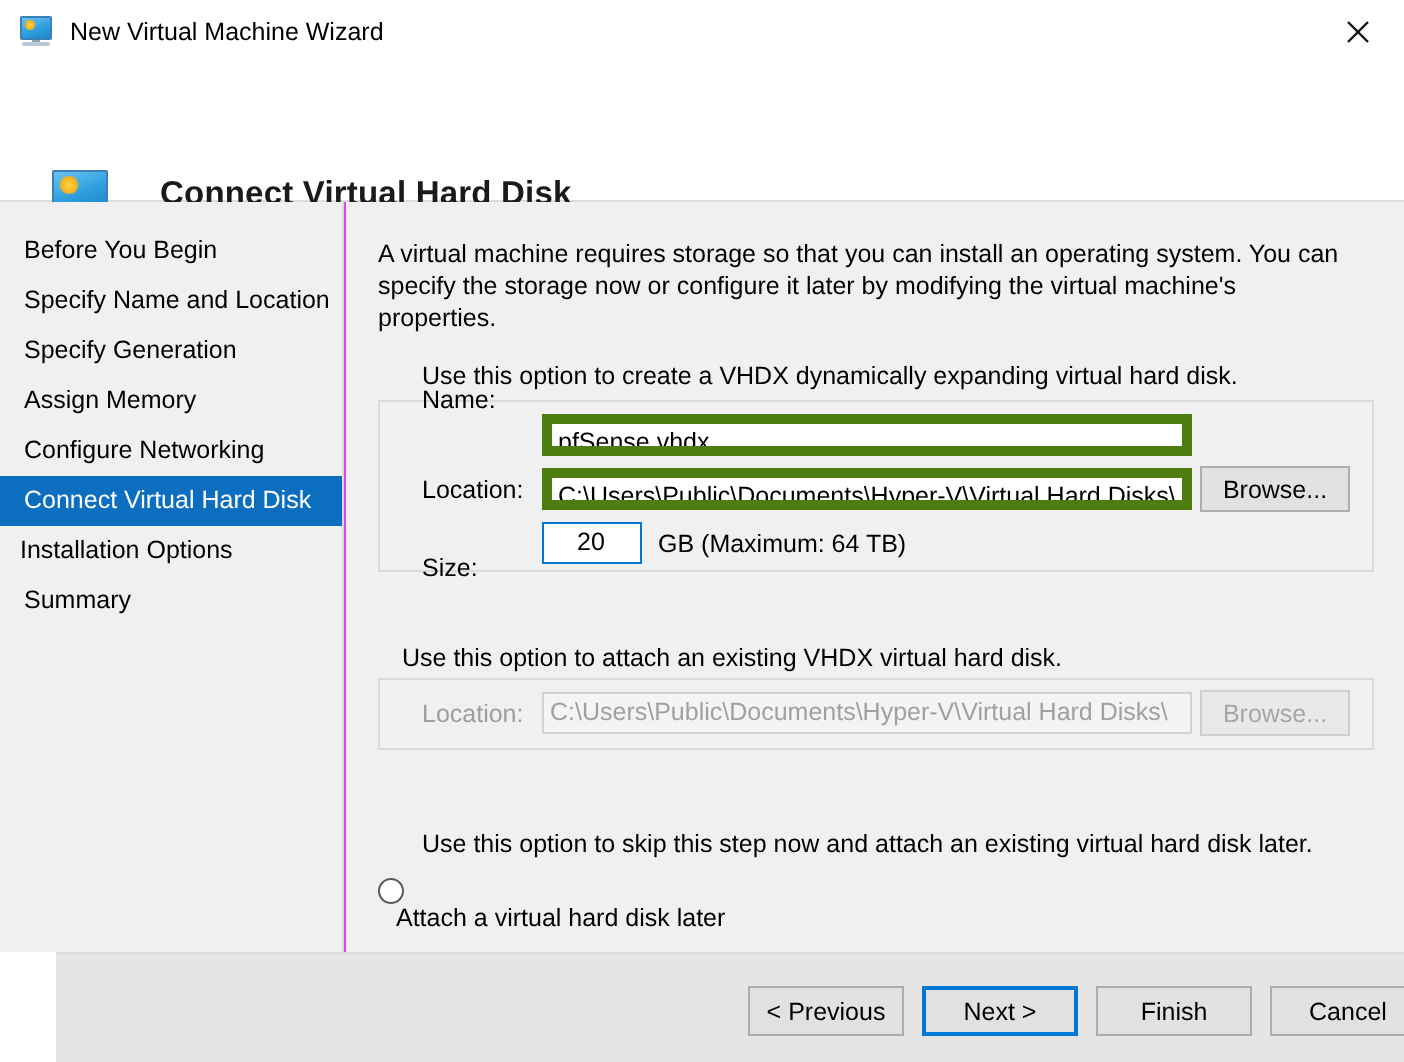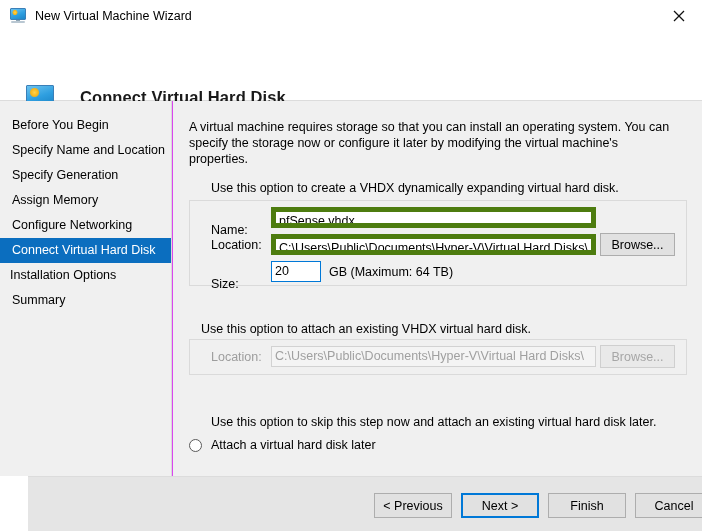--- a/index.html
+++ b/index.html
@@ -220,21 +220,21 @@
     font-family: "Liberation Sans", sans-serif;
     font-size: 12.5px;
     color: #000000;
     padding: 0 3px;
     height: 21px;
     line-height: 19px;
     white-space: nowrap;
     overflow: hidden;
   }
   .textbox.focus { border: 1px solid #0078d7; }
-  .textbox.numeric { text-align: left; padding-right: 4px; }
+  .textbox.numeric { text-align: center; padding-right: 4px; }
   .textbox.disabled {
     background: #f4f4f4;
     border: 1px solid #d2d2d2;
     color: #a0a0a0;
   }
 
   .btn {
     box-sizing: border-box;
     background: #e1e1e1;
     border: 1px solid #adadad;
@@ -361,40 +361,40 @@
 
     <div class="radio-row" style="left:16px; top:59px;">
       <span class="radio checked"></span>
       <span class="radio-label">Create a virtual hard disk</span>
     </div>
     <div class="sub-desc" style="left:38px; top:80px;">Use this option to create a VHDX dynamically expanding virtual hard disk.</div>
 
     <div class="groupbox" style="left:16px; top:99px; width:498px; height:86px;">
     </div>
 
-    <span class="field-label" style="left:38px; top:122px;">Name:</span>
+    <span class="field-label" style="left:38px; top:92px;">Name:</span>
     <div class="textbox" style="left:98px; top:106px; width:325px;">pfSense.vhdx</div>
 
     <span class="field-label" style="left:38px; top:137px;">Location:</span>
     <div class="textbox" style="left:98px; top:133px; width:325px;">C:\Users\Public\Documents\Hyper-V\Virtual Hard Disks\</div>
     <div class="btn" id="browse-1">Browse...</div>
 
     <span class="field-label" style="left:38px; top:164px;margin-top:12px;">Size:</span>
     <div class="textbox numeric focus" style="left:98px; top:160px; width:50px;">20</div>
     <span class="unit-text" style="left:156px; top:164px;">GB (Maximum: 64 TB)</span>
 
     <div class="sub-desc" style="left:28px; top:221px;">Use this option to attach an existing VHDX virtual hard disk.</div>
 
     <div class="groupbox" style="left:16px; top:238px; width:498px; height:36px;">
     </div>
     <span class="field-label disabled" style="left:38px; top:249px;">Location:</span>
     <div class="textbox disabled" style="left:98px; top:245px; width:325px;">C:\Users\Public\Documents\Hyper-V\Virtual Hard Disks\</div>
     <div class="btn disabled" id="browse-2">Browse...</div>
 
-    <div class="radio-row" style="left:16px; top:293px;">
+    <div class="radio-row" style="left:16px; top:293px;flex-direction:column;">
       <span class="radio"></span>
       <span class="radio-label">Attach a virtual hard disk later</span>
     </div>
     <div class="sub-desc" style="left:38px; top:314px;">Use this option to skip this step now and attach an existing virtual hard disk later.</div>
 
   </div>
 </div>
 
 <div id="footer">
   <div id="footer-buttons">

